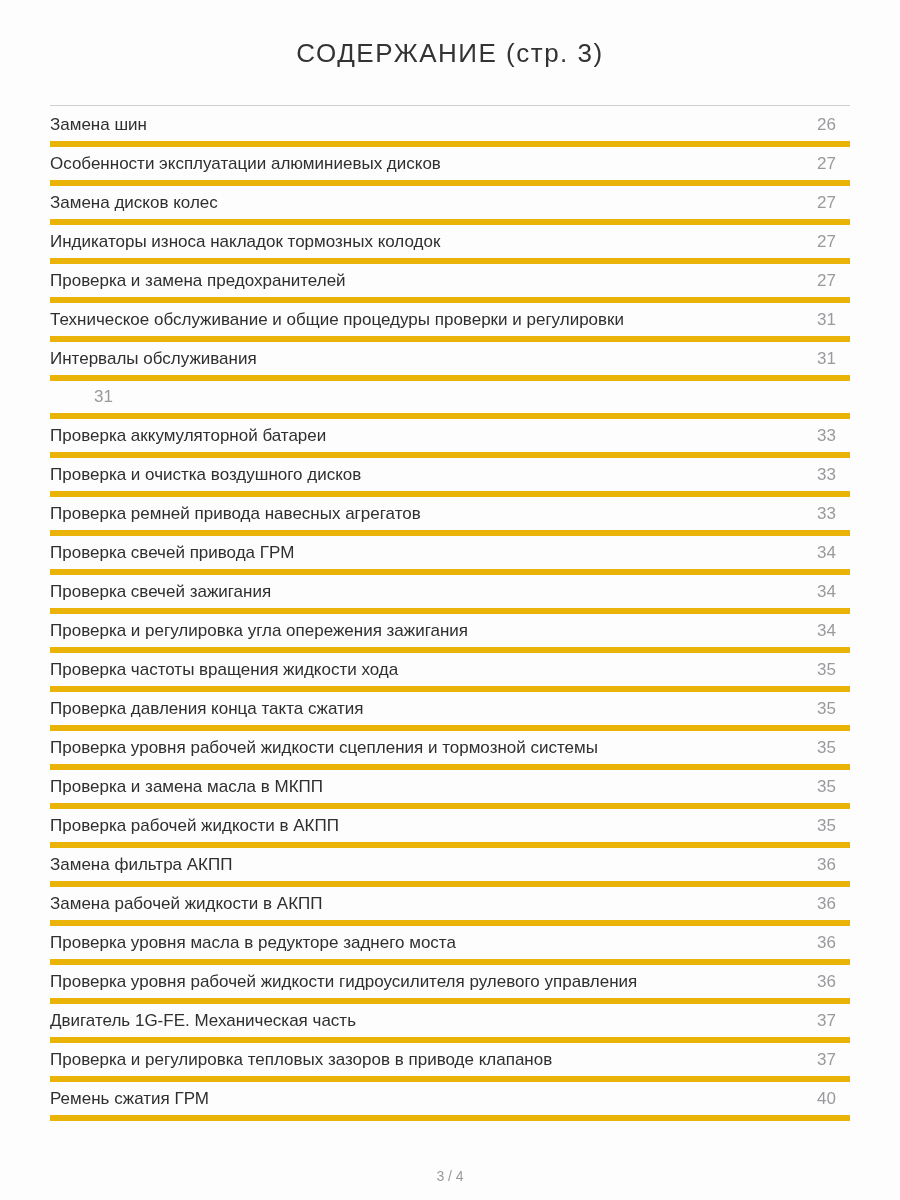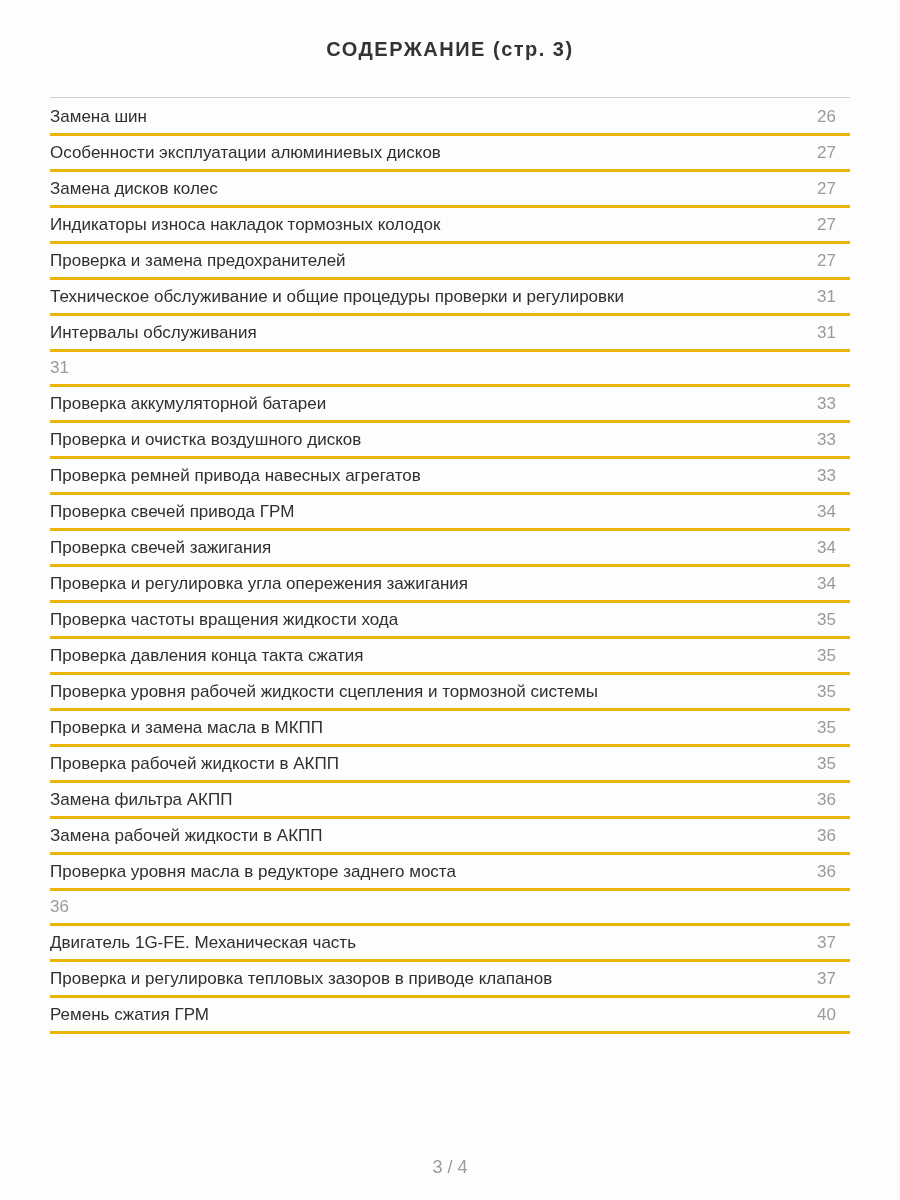--- a/index.html
+++ b/index.html
@@ -11,59 +11,60 @@
     font-family: "Liberation Sans", sans-serif;
     color: #2e2e2e;
     position: relative;
     overflow: hidden;
   }
   .page {
     padding: 0 50px;
   }
   .page-title {
     text-align: center;
-    font-size: 20px;
-    font-weight: bold;
+    font-size: 26px;
+    font-weight: normal;
     letter-spacing: 1.5px;
     color: #333333;
     margin: 38px 0 0 0;
   }
   .title-divider {
     border: none;
     border-top: 1px solid #d0d0d0;
     margin: 36px 0 0 0;
   }
   .toc-list {
     margin-top: 2px;
   }
   .toc-row {
     display: flex;
     justify-content: space-between;
     align-items: center;
-    border-bottom: 3px solid #eab308;
+    border-bottom: 6px solid #eab308;
     padding: 6px 0;
     cursor: pointer;
   }
   .toc-label {
     font-size: 17px;
     color: #2f2f2f;
     line-height: 21px;
   }
   .toc-page {
     font-size: 17px;
     color: #9a9a9e;
     padding-right: 14px;
+    margin-left: 44px;
   }
   .footer {
     position: absolute;
-    bottom: 22px;
+    bottom: 16px;
     left: 0;
     width: 100%;
     text-align: center;
-    font-size: 18px;
+    font-size: 14px;
     color: #9a9a9e;
   }
 </style>
 </head>
 <body>
 
 <div class="page">
   <h1 class="page-title">СОДЕРЖАНИЕ (стр. 3)</h1>
   <hr class="title-divider">
   <div class="toc-list">
@@ -172,20 +173,21 @@
     <span class="toc-label">Замена рабочей жидкости в АКПП</span>
     <span class="toc-page">36</span>
   </div>
 
   <div class="toc-row">
     <span class="toc-label">Проверка уровня масла в редукторе заднего моста</span>
     <span class="toc-page">36</span>
   </div>
 
   <div class="toc-row">
+    <span class="toc-label">Проверка уровня рабочей жидкости гидроусилителя рулевого управления</span>
     <span class="toc-page">36</span>
   </div>
 
   <div class="toc-row">
     <span class="toc-label">Двигатель 1G-FE. Механическая часть</span>
     <span class="toc-page">37</span>
   </div>
 
   <div class="toc-row">
     <span class="toc-label">Проверка и регулировка тепловых зазоров в приводе клапанов</span>

